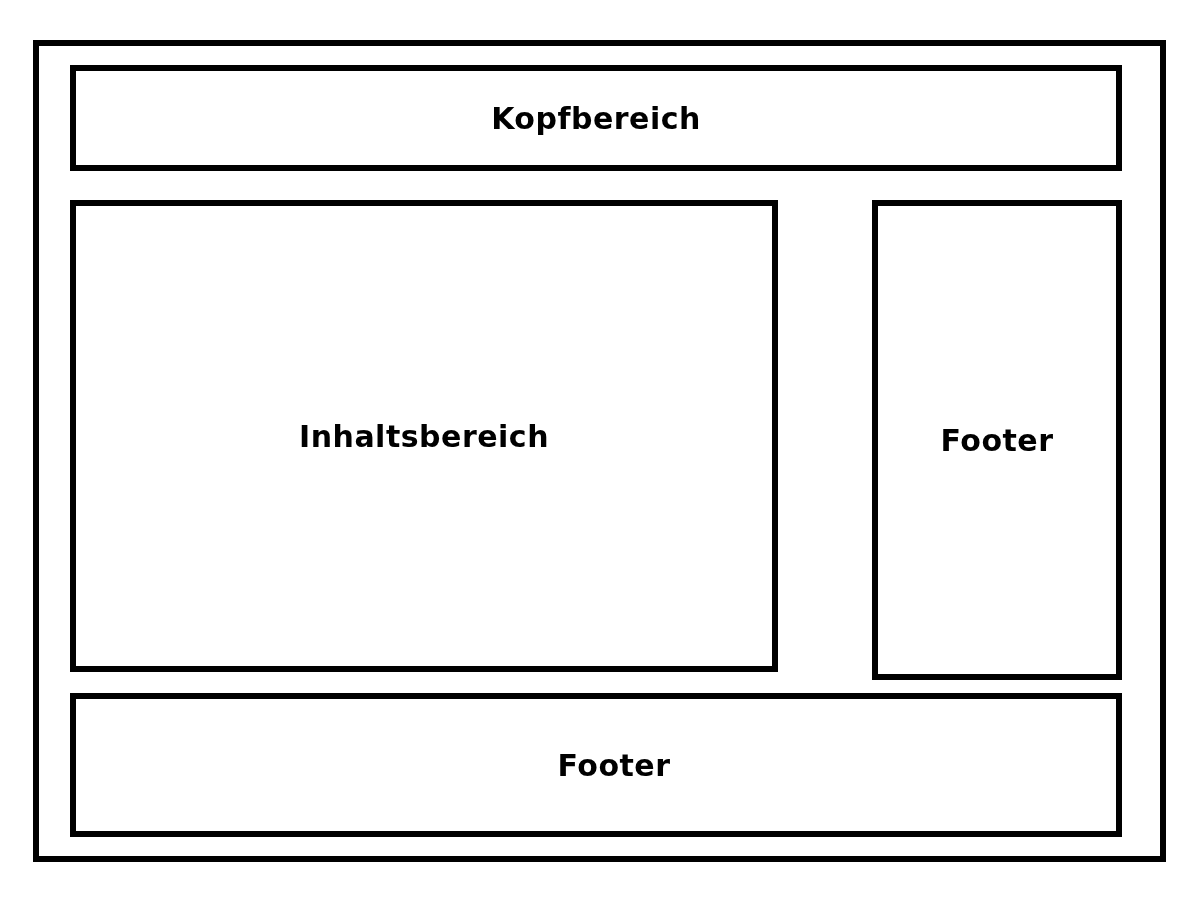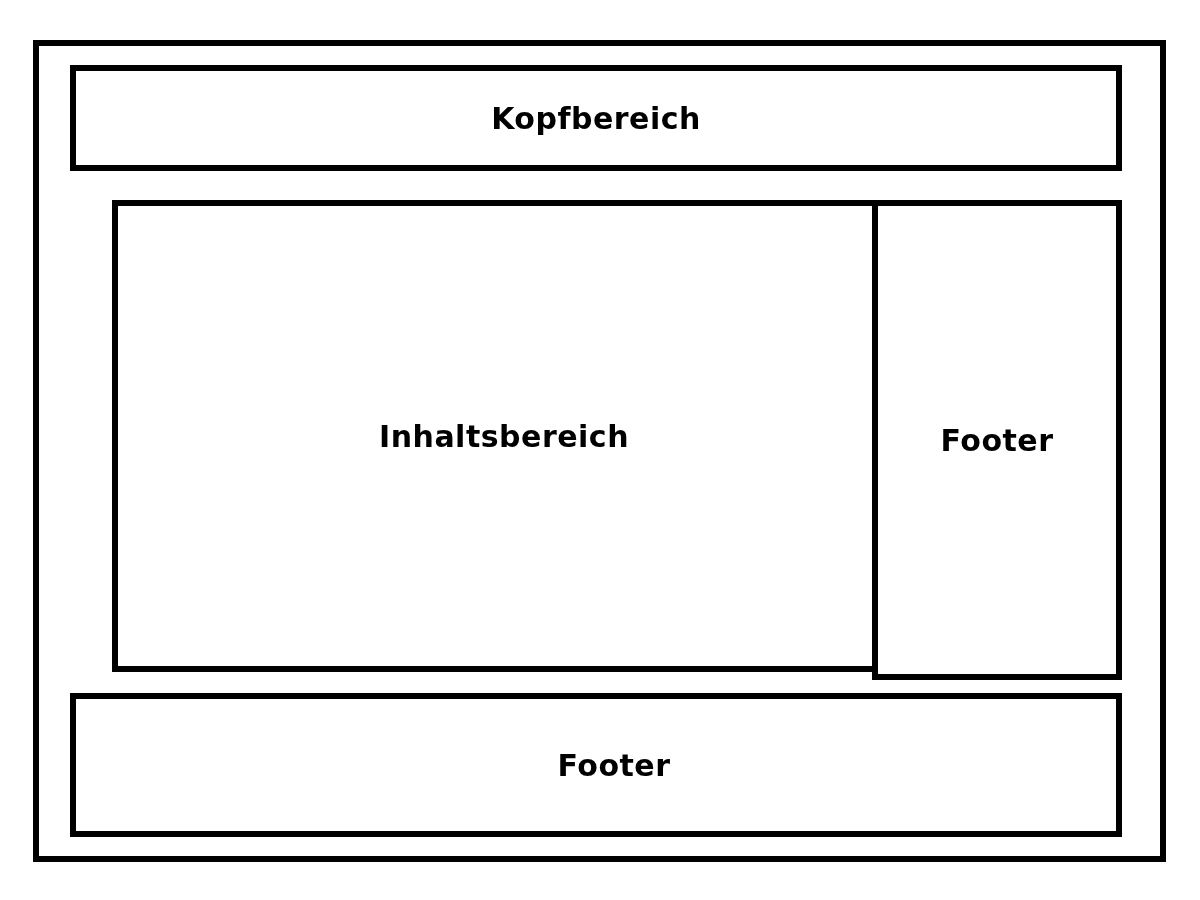--- a/index.html
+++ b/index.html
@@ -42,23 +42,22 @@
     .header-box {
       left: 70px;
       top: 65px;
       width: 1052px;
       height: 106px;
     }
     
     .content-box {
       left: 70px;
       top: 200px;
-      width: 784px;
+      width: 708px;
       height: 472px;
-      margin-left: 42px;
     }
     
     .sidebar-box {
       left: 872px;
       top: 200px;
       width: 250px;
       height: 480px;
     }
     
     .footer-box {

